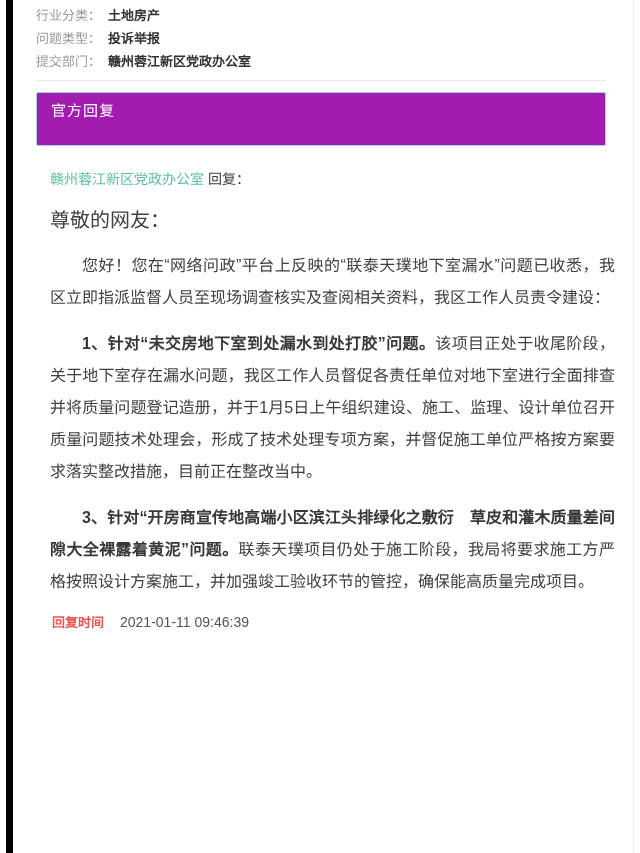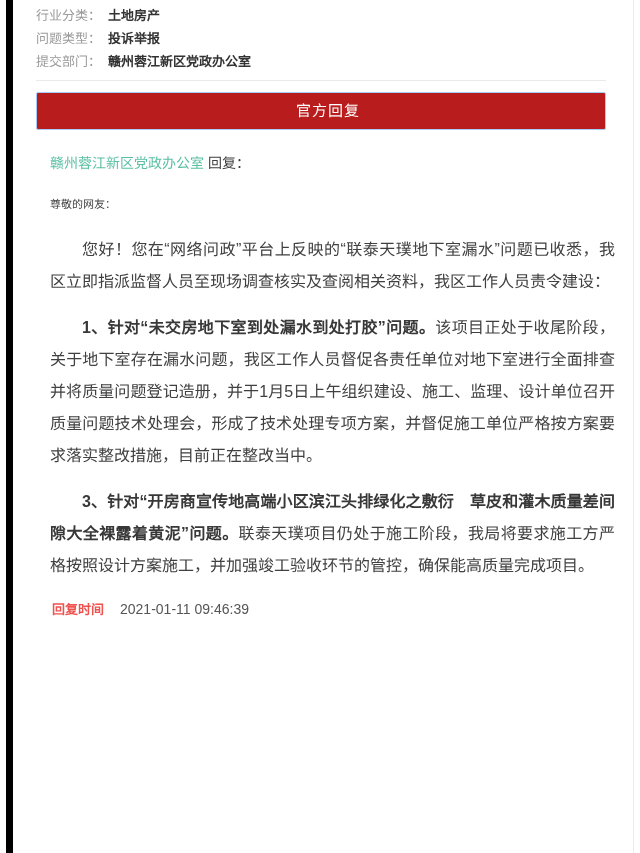--- a/index.html
+++ b/index.html
@@ -46,30 +46,29 @@
   }
   
   .sep {
     margin: 7px 27px 0 23px;
     border-top: 1px solid #e9e9e9;
     height: 0;
   }
   .banner {
     box-sizing: border-box;
     margin: 11px 27px 0 23px;
-    height: 38px;
+    height: 54px;
     line-height: 36px;
-    background: #b91c1c;
+    background: #a21caf;
     border: 1px solid #a6cdf5;
     border-radius: 2px;
     padding-left: 14px;
     color: #ffffff;
     font-size: 15px;
     letter-spacing: 1px;
-    text-align: center;
   }
   
   .reply-body {
     padding: 0 18px 0 37px;
     color: #404040;
   }
   .dept-line {
     margin: 23px 0 0 0;
     font-size: 14px;
     line-height: 20px;
@@ -78,39 +77,39 @@
     color: #5bbfa4;
     text-decoration: none;
     margin-right: 4px;
     cursor: pointer;
   }
   .dept-line .reply-label {
     color: #3d3d3d;
   }
   .greeting {
     margin: 15px 0 0 0;
-    font-size: 11px;
+    font-size: 20px;
     line-height: 32px;
   }
   p.para {
     margin: 14px 0;
     font-size: 16px;
     line-height: 32px;
     text-align: justify;
     text-indent: 2em;
     max-width: 570px;
   }
   p.para .b {
     font-weight: 700;
     color: #383838;
   }
   .reply-time {
     margin: 8px 0 16px 2px;
     font-size: 13px;
-    line-height: 26px;
+    line-height: 20px;
   }
   .rt-label {
     color: #ee5350;
     font-weight: 700;
     margin-right: 16px;
   }
   .rt-value {
     color: #555555;
     font-size: 14px;
   }

